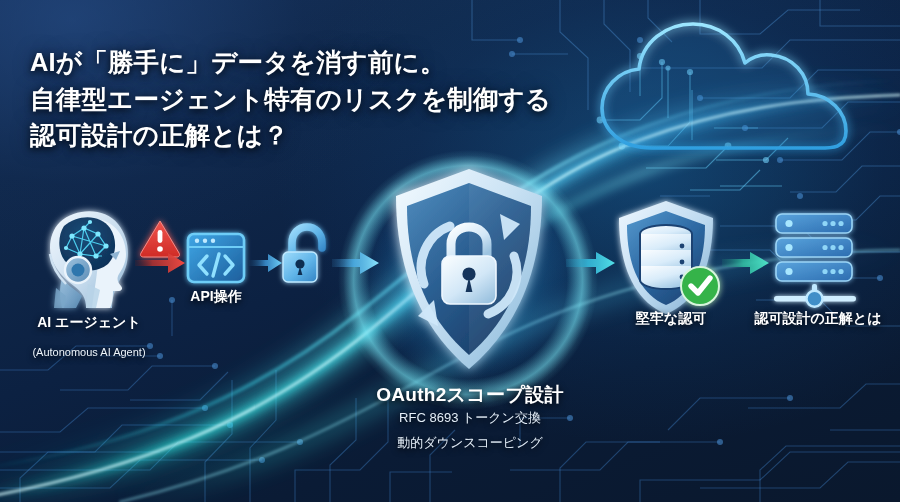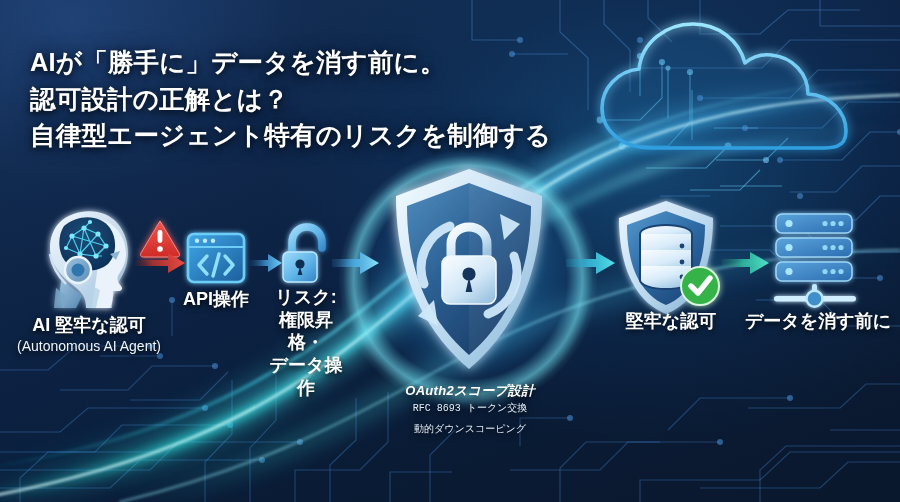--- a/index.html
+++ b/index.html
@@ -34,33 +34,33 @@
     letter-spacing:0.2px;
     text-shadow:0 2px 7px rgba(0,0,0,0.85),0 0 18px rgba(0,20,45,0.7);
     z-index:30;
     margin-top:24px;
   }
   #headline .ln{display:block;white-space:nowrap;}
 
   
   .label{position:absolute;text-align:center;z-index:28;pointer-events:none;}
   .label .t1{
-    font-size:18px;font-weight:bold;line-height:1.26;
+    font-size:14px;font-weight:bold;line-height:1.26;
     text-shadow:0 2px 6px rgba(0,0,0,0.9);
     white-space:nowrap;
   }
   .label .t1.multi{white-space:normal;}
   .label .t2{
-    font-size:14px;font-weight:normal;line-height:1.3;margin-top:0;
+    font-size:11px;font-weight:normal;line-height:1.3;margin-top:13px;
     color:#eef5fb;
     text-shadow:0 2px 6px rgba(0,0,0,0.9);
     white-space:nowrap;
   }
-  .label.center .t1{font-size:13px;letter-spacing:0.3px;font-style:italic;}
-  .label.center .t2{font-size:10px;color:#e4eef8;margin-top:3px;font-family:Liberation Mono, monospace;}
+  .label.center .t1{font-size:19px;letter-spacing:0.3px;}
+  .label.center .t2{font-size:13px;color:#e4eef8;margin-top:3px;}
 
   
   .icon{position:absolute;z-index:20;}
   .icon svg{display:block;overflow:visible;}
 
   
   .arrow{position:absolute;z-index:22;}
   .arrow svg{display:block;}
 </style>
 </head>
@@ -242,22 +242,22 @@
           <stop offset="100%" stop-color="#7ef0ff" stop-opacity="0"></stop>
         </radialGradient>
       </defs>
       <circle cx="130" cy="130" r="130" fill="url(#halo)"></circle>
       <circle cx="130" cy="130" r="130" fill="url(#haloRing)"></circle>
     </svg>
   </div>
 
   <div id="headline">
     <span class="ln">AIが「勝手に」データを消す前に。</span>
+    <span class="ln">自律型エージェント特有のリスクを制御する</span>
     <span class="ln">認可設計の正解とは？</span>
-    <span class="ln">自律型エージェント特有のリスクを制御する</span>
   </div>
 
   <div class="icon" style="left:36px;top:204px;">
     <svg width="112" height="112" viewBox="0 0 112 112">
       <defs>
         <linearGradient id="headG" x1="0" y1="0" x2="1" y2="1">
           <stop offset="0%" stop-color="#f2f8fe"></stop>
             <stop offset="55%" stop-color="#c7dcee"></stop>
           <stop offset="100%" stop-color="#8fb4d2"></stop>
         </linearGradient>
@@ -308,21 +308,21 @@
 
         <path d="M26 74 C32 82 40 86 46 92 L40 104 L26 104 C24 94 23 84 26 74 Z" fill="url(#panelG)" opacity="0.92"></path>
         <path d="M52 80 L64 86 L60 104 L50 104 Z" fill="#b9d3e8" opacity="0.85"></path>
         <path d="M20 84 L30 92 L28 104 L18 104 Z" fill="#7ba6c8" opacity="0.8"></path>
         <path d="M14 50 C16 62 22 72 30 80" stroke="#cfe2f2" stroke-width="2.4" fill="none"></path>
       </g>
     </svg>
   </div>
 
   <div class="label" style="left:0px;top:314px;width:178px;">
-    <div class="t1">AI 堅牢な認可</div>
+    <div class="t1">AI エージェント</div>
     <div class="t2">(Autonomous AI Agent)</div>
   </div>
 
   <div class="icon" style="left:139px;top:218px;">
     <svg width="42" height="40" viewBox="0 0 42 40">
       <defs>
         <linearGradient id="warnG" x1="0" y1="0" x2="0" y2="1">
           <stop offset="0%" stop-color="#f0554e"></stop>
             <stop offset="100%" stop-color="#cf2b26"></stop>
         </linearGradient>
@@ -421,25 +421,20 @@
       <g filter="url(#lockGlow)">
 
         <path d="M13 30 V19 C13 9 20 3 28 3 C36 3 43 9 43 19 V24" fill="none" stroke="url(#lockG)" stroke-width="7.5" stroke-linecap="round"></path>
         <rect x="4" y="28" width="34" height="30" rx="5" fill="url(#lockG)" stroke="#bfe9ff" stroke-width="1.4"></rect>
         <circle cx="21" cy="40" r="4.6" fill="#0f2f51"></circle>
         <path d="M21 42.5 L18.6 51 H23.4 Z" fill="#0f2f51"></path>
       </g>
     </svg>
   </div>
 
-  <div class="label" style="left:266px;top:286px;width:80px;">
-    <div class="t1 multi" style="white-space:pre-line;">リスク:
-権限昇格・
-データ操作</div>
-  </div>
 
   <div class="arrow" style="left:332px;top:250px;">
     <svg width="48" height="26" viewBox="0 0 48 26">
       <defs>
         <linearGradient id="blueArrow2" x1="0" y1="0" x2="1" y2="0">
           <stop offset="0%" stop-color="#2a6aa0" stop-opacity="0.2"></stop>
           <stop offset="45%" stop-color="#47a8e2" stop-opacity="0.85"></stop>
           <stop offset="100%" stop-color="#8be6ff"></stop>
         </linearGradient>
       </defs>
@@ -623,16 +618,16 @@
         </g>
 
         <rect x="42" y="72" width="5" height="9" rx="2" fill="#bfe9ff"></rect>
         <rect x="4" y="84" width="82" height="5.4" rx="2.7" fill="#cfeeff"></rect>
         <circle cx="44.5" cy="86.7" r="8" fill="#3f8fc8" stroke="#bfe9ff" stroke-width="2.4"></circle>
       </g>
     </svg>
   </div>
 
   <div class="label" style="left:736px;top:310px;width:164px;">
-    <div class="t1">データを消す前に</div>
+    <div class="t1">認可設計の正解とは</div>
   </div>
 
 </div>
 
 </body></html>

